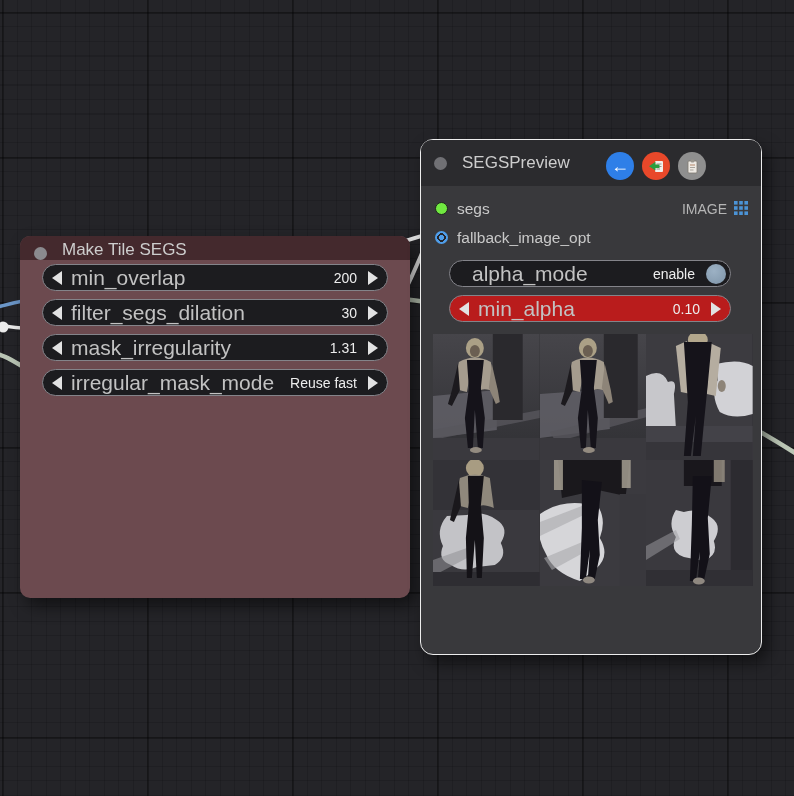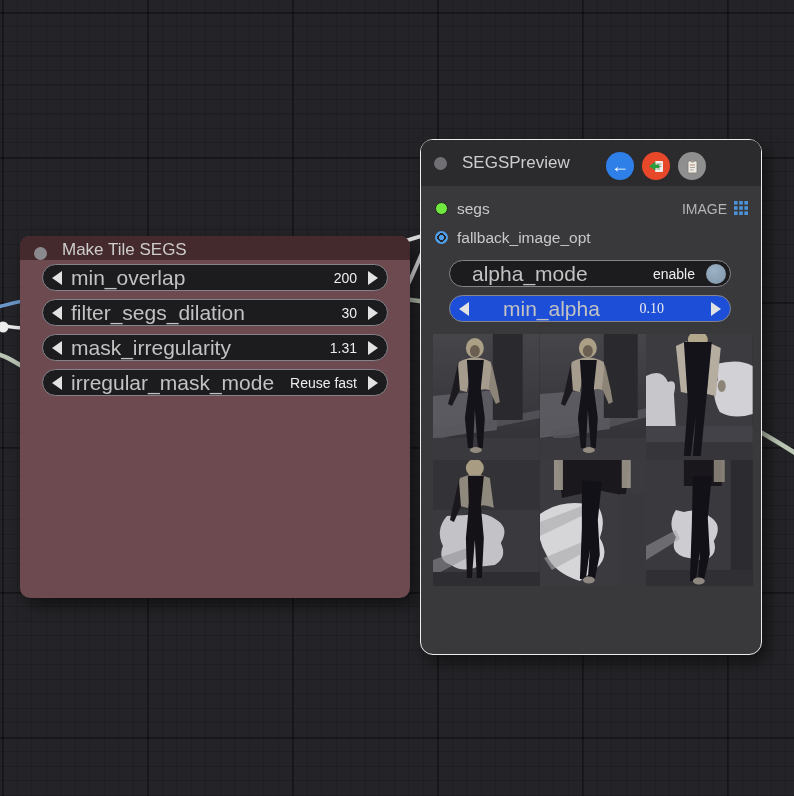--- a/index.html
+++ b/index.html
@@ -52,22 +52,22 @@
   .badge{width:28px;height:28px;border-radius:50%;display:flex;align-items:center;justify-content:center;flex:0 0 auto;}
   .badge-blue{background:#2e7fe8;color:#fff;font-size:18px;font-weight:bold;}
   .badge-red{background:#e8482a;}
   .badge-gray{background:#8f8f8f;}
   #node-right .slots{padding-top:8px;}
   #node-right .in-dot{margin-left:14px;}
   .image-out{margin-left:auto;display:flex;align-items:center;margin-right:12px;}
   .image-out .out-label{color:#b5b5b5;margin-right:7px;}
   .toggle-pill{height:27px;margin:8px 30px 8px 28px;background:#1c1c1f;border:1.4px solid #84848a;border-radius:14px;display:flex;align-items:center;padding:0 4px 0 22px;box-sizing:border-box;cursor:pointer;}
   .toggle-knob{width:20px;height:20px;border-radius:50%;background:radial-gradient(circle at 40% 35%,#9cb1c4,#7e94a8);margin-left:11px;flex:0 0 auto;}
-  .num-pill{height:27px;margin:0 30px 0 28px;background:#1d4ed8;border:1.4px solid #84848a;border-radius:14px;display:flex;align-items:center;padding:0 9px;box-sizing:border-box;cursor:pointer;gap:25px;}
-  .num-pill .wval{margin-right:22px;font-family:Liberation Serif, serif;}
+  .num-pill{height:27px;margin:0 30px 0 28px;background:#b91c1c;border:1.4px solid #84848a;border-radius:14px;display:flex;align-items:center;padding:0 9px;box-sizing:border-box;cursor:pointer;}
+  .num-pill .wval{margin-right:11px;}
   .preview-grid{
     position:absolute;left:12px;top:194px;width:320px;height:252px;
     display:grid;grid-template-columns:repeat(3,1fr);grid-template-rows:repeat(2,1fr);
     background:#2c2c2f;
   }
   .tile{width:100%;height:100%;display:block;}
 </style>
 </head>
 <body>
 

